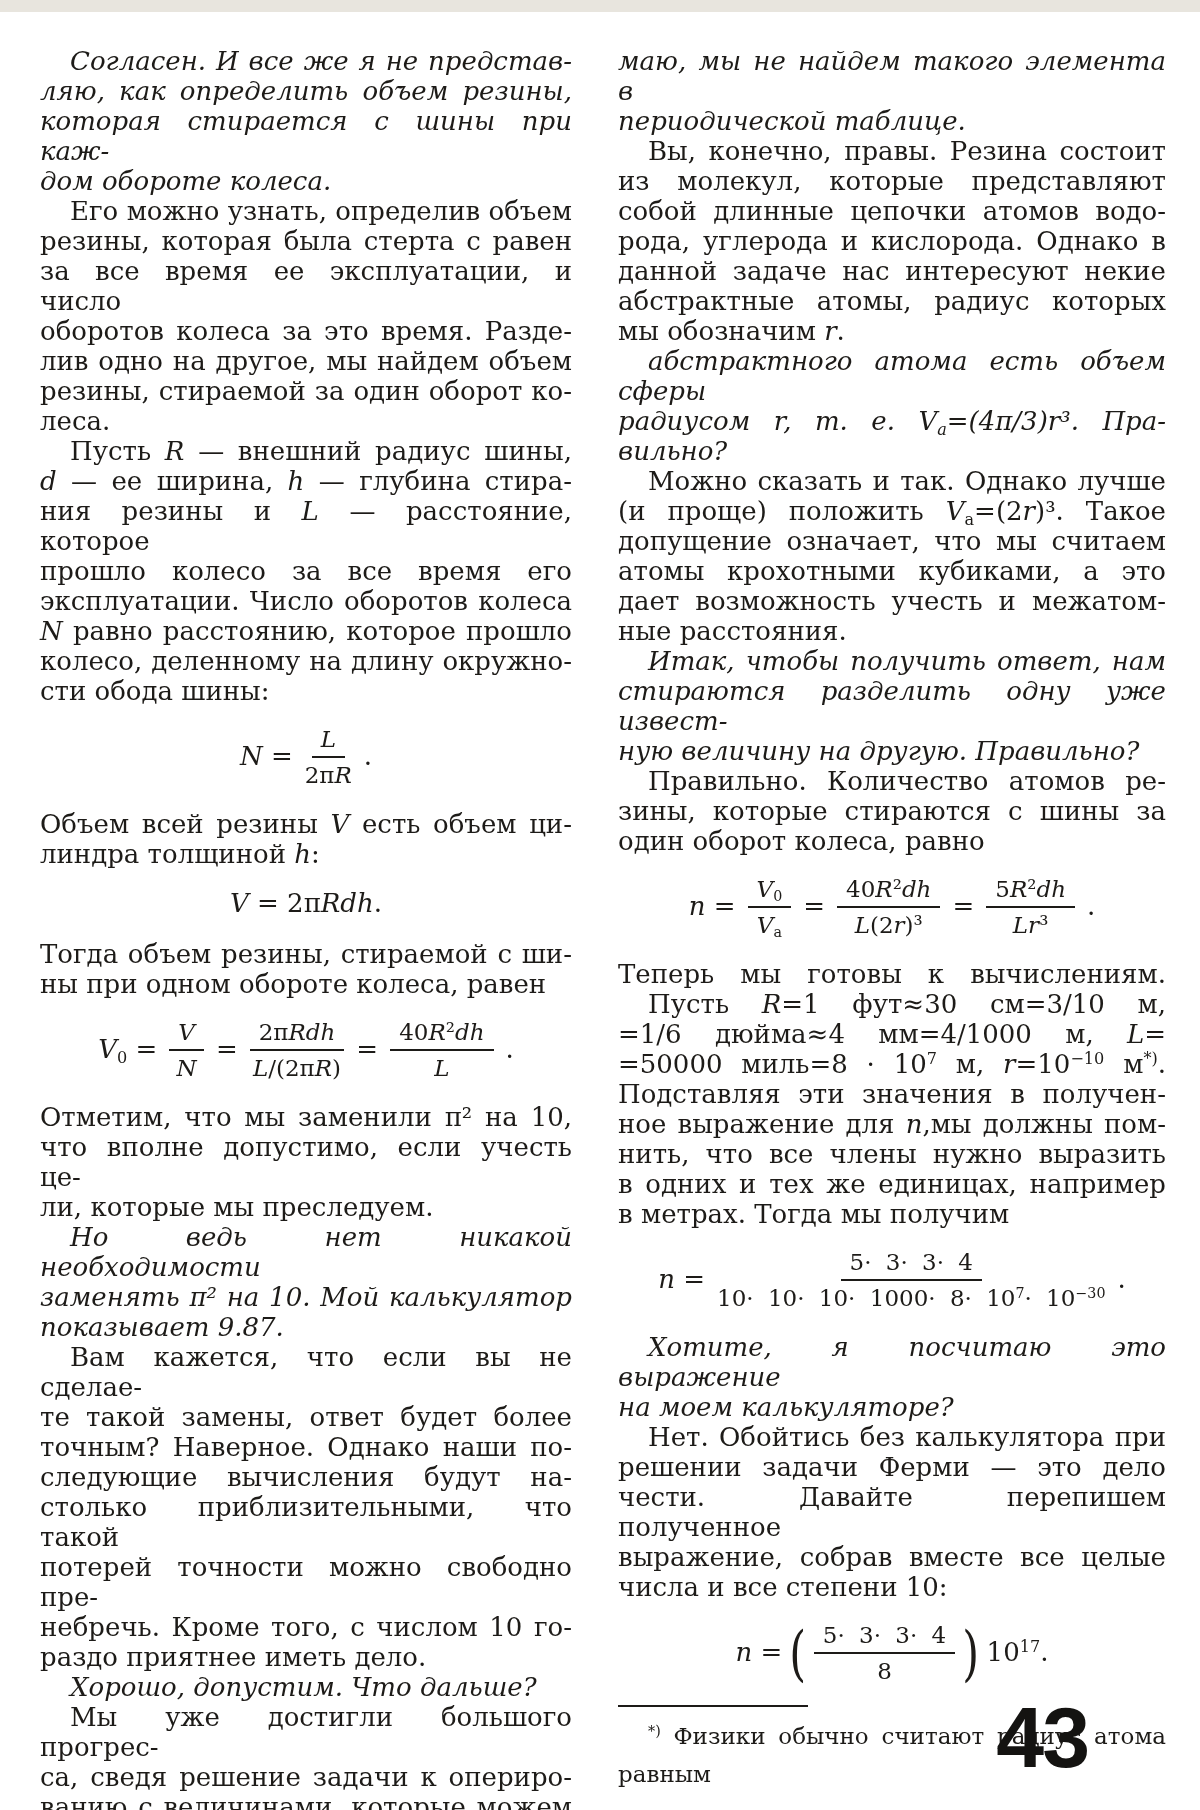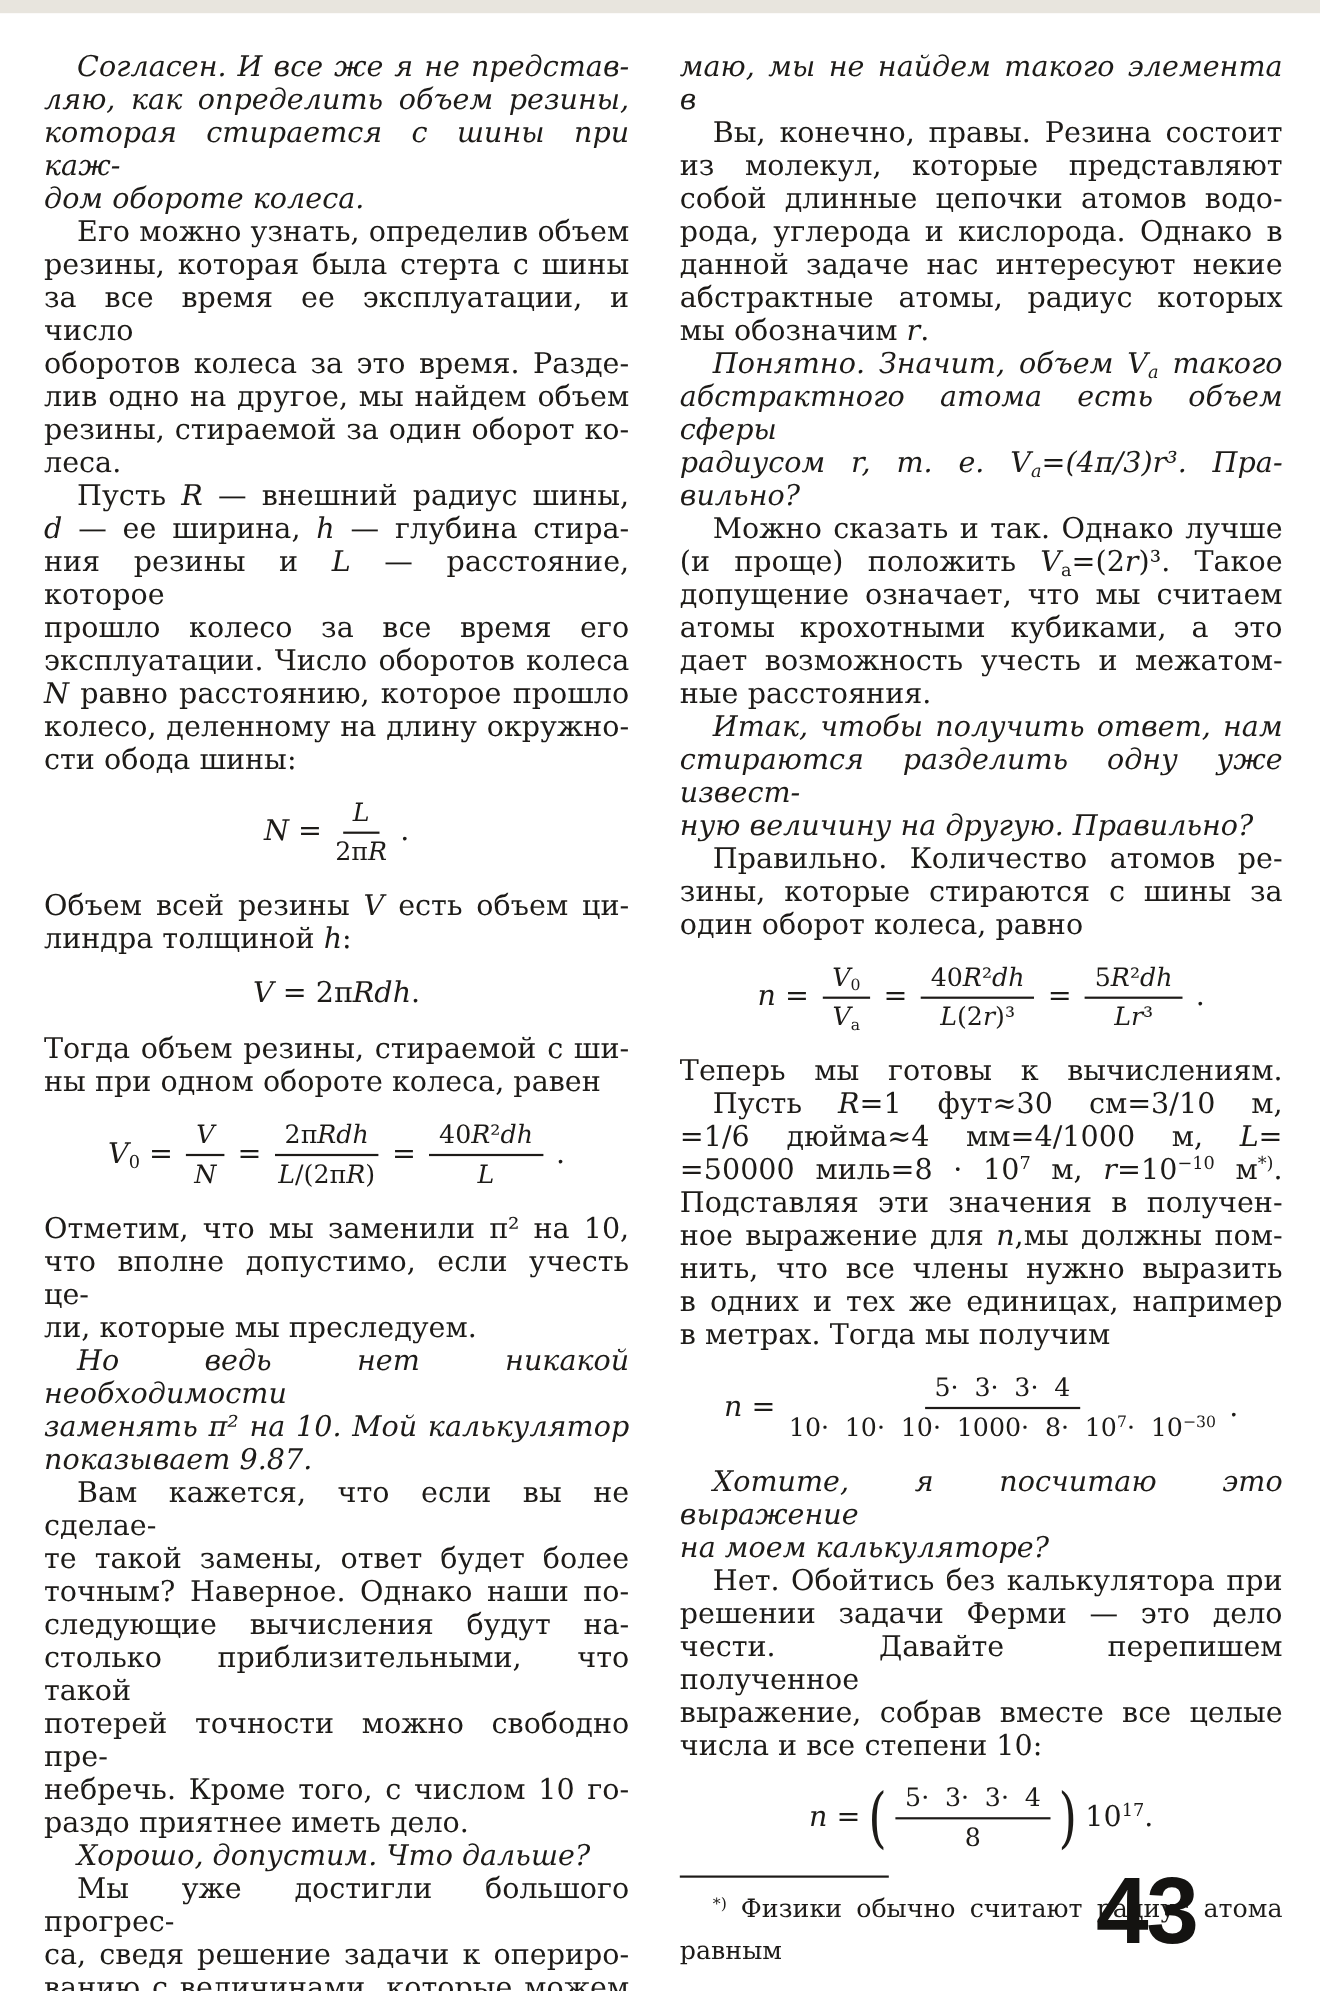--- a/index.html
+++ b/index.html
@@ -95,21 +95,21 @@
   <div class="columns">
     <div class="col col-left" id="left-col">
         <div class="para italic indent">
           <div class="ln">Согласен. И все же я не представ-</div>
           <div class="ln">ляю, как определить объем резины,</div>
           <div class="ln">которая стирается с шины при каж-</div>
           <div class="ln">дом обороте колеса.</div>
         </div>
         <div class="para indent">
           <div class="ln">Его можно узнать, определив объем</div>
-          <div class="ln">резины, которая была стерта с шины</div>
+          <div class="ln">резины, которая была стерта с равен</div>
           <div class="ln">за все время ее эксплуатации, и число</div>
           <div class="ln">оборотов колеса за это время. Разде-</div>
           <div class="ln">лив одно на другое, мы найдем объем</div>
           <div class="ln">резины, стираемой за один оборот ко-</div>
           <div class="ln">леса.</div>
         </div>
         <div class="para indent">
           <div class="ln">Пусть <span class="var">R</span> — внешний радиус шины,</div>
           <div class="ln"><span class="var">d</span> — ее ширина, <span class="var">h</span> — глубина стира-</div>
           <div class="ln">ния резины и <span class="var">L</span> — расстояние, которое</div>
@@ -183,32 +183,32 @@
           <div class="ln">Мы уже достигли большого прогрес-</div>
           <div class="ln">са, сведя решение задачи к опериро-</div>
           <div class="ln">ванию с величинами, которые можем</div>
           <div class="ln">определить. Скоро мы это сделаем.</div>
         </div>
       </div>
     <div class="col col-right">
       <div id="right-blocks">
           <div class="para italic">
             <div class="ln">маю, мы не найдем такого элемента в</div>
+            <div class="ln">периодической таблице.</div>
           </div>
           <div class="para indent">
             <div class="ln">Вы, конечно, правы. Резина состоит</div>
             <div class="ln">из молекул, которые представляют</div>
             <div class="ln">собой длинные цепочки атомов водо-</div>
             <div class="ln">рода, углерода и кислорода. Однако в</div>
             <div class="ln">данной задаче нас интересуют некие</div>
             <div class="ln">абстрактные атомы, радиус которых</div>
             <div class="ln">мы обозначим <span class="var">r</span>.</div>
           </div>
           <div class="para italic indent">
-            <div class="ln">Понятно. Значит, объем <span class="var">V</span><span class="sb">а</span> такого</div>
             <div class="ln">абстрактного атома есть объем сферы</div>
             <div class="ln">радиусом <span class="var">r</span>, т. е. <span class="var">V</span><span class="sb">а</span>=(4π/3)<span class="var">r</span>³. Пра-</div>
             <div class="ln">вильно?</div>
           </div>
           <div class="para indent">
             <div class="ln">Можно сказать и так. Однако лучше</div>
             <div class="ln">(и проще) положить <span class="var">V</span><span class="sb">а</span>=(2<span class="var">r</span>)³. Такое</div>
             <div class="ln">допущение означает, что мы считаем</div>
             <div class="ln">атомы крохотными кубиками, а это</div>
             <div class="ln">дает возможность учесть и межатом-</div>

